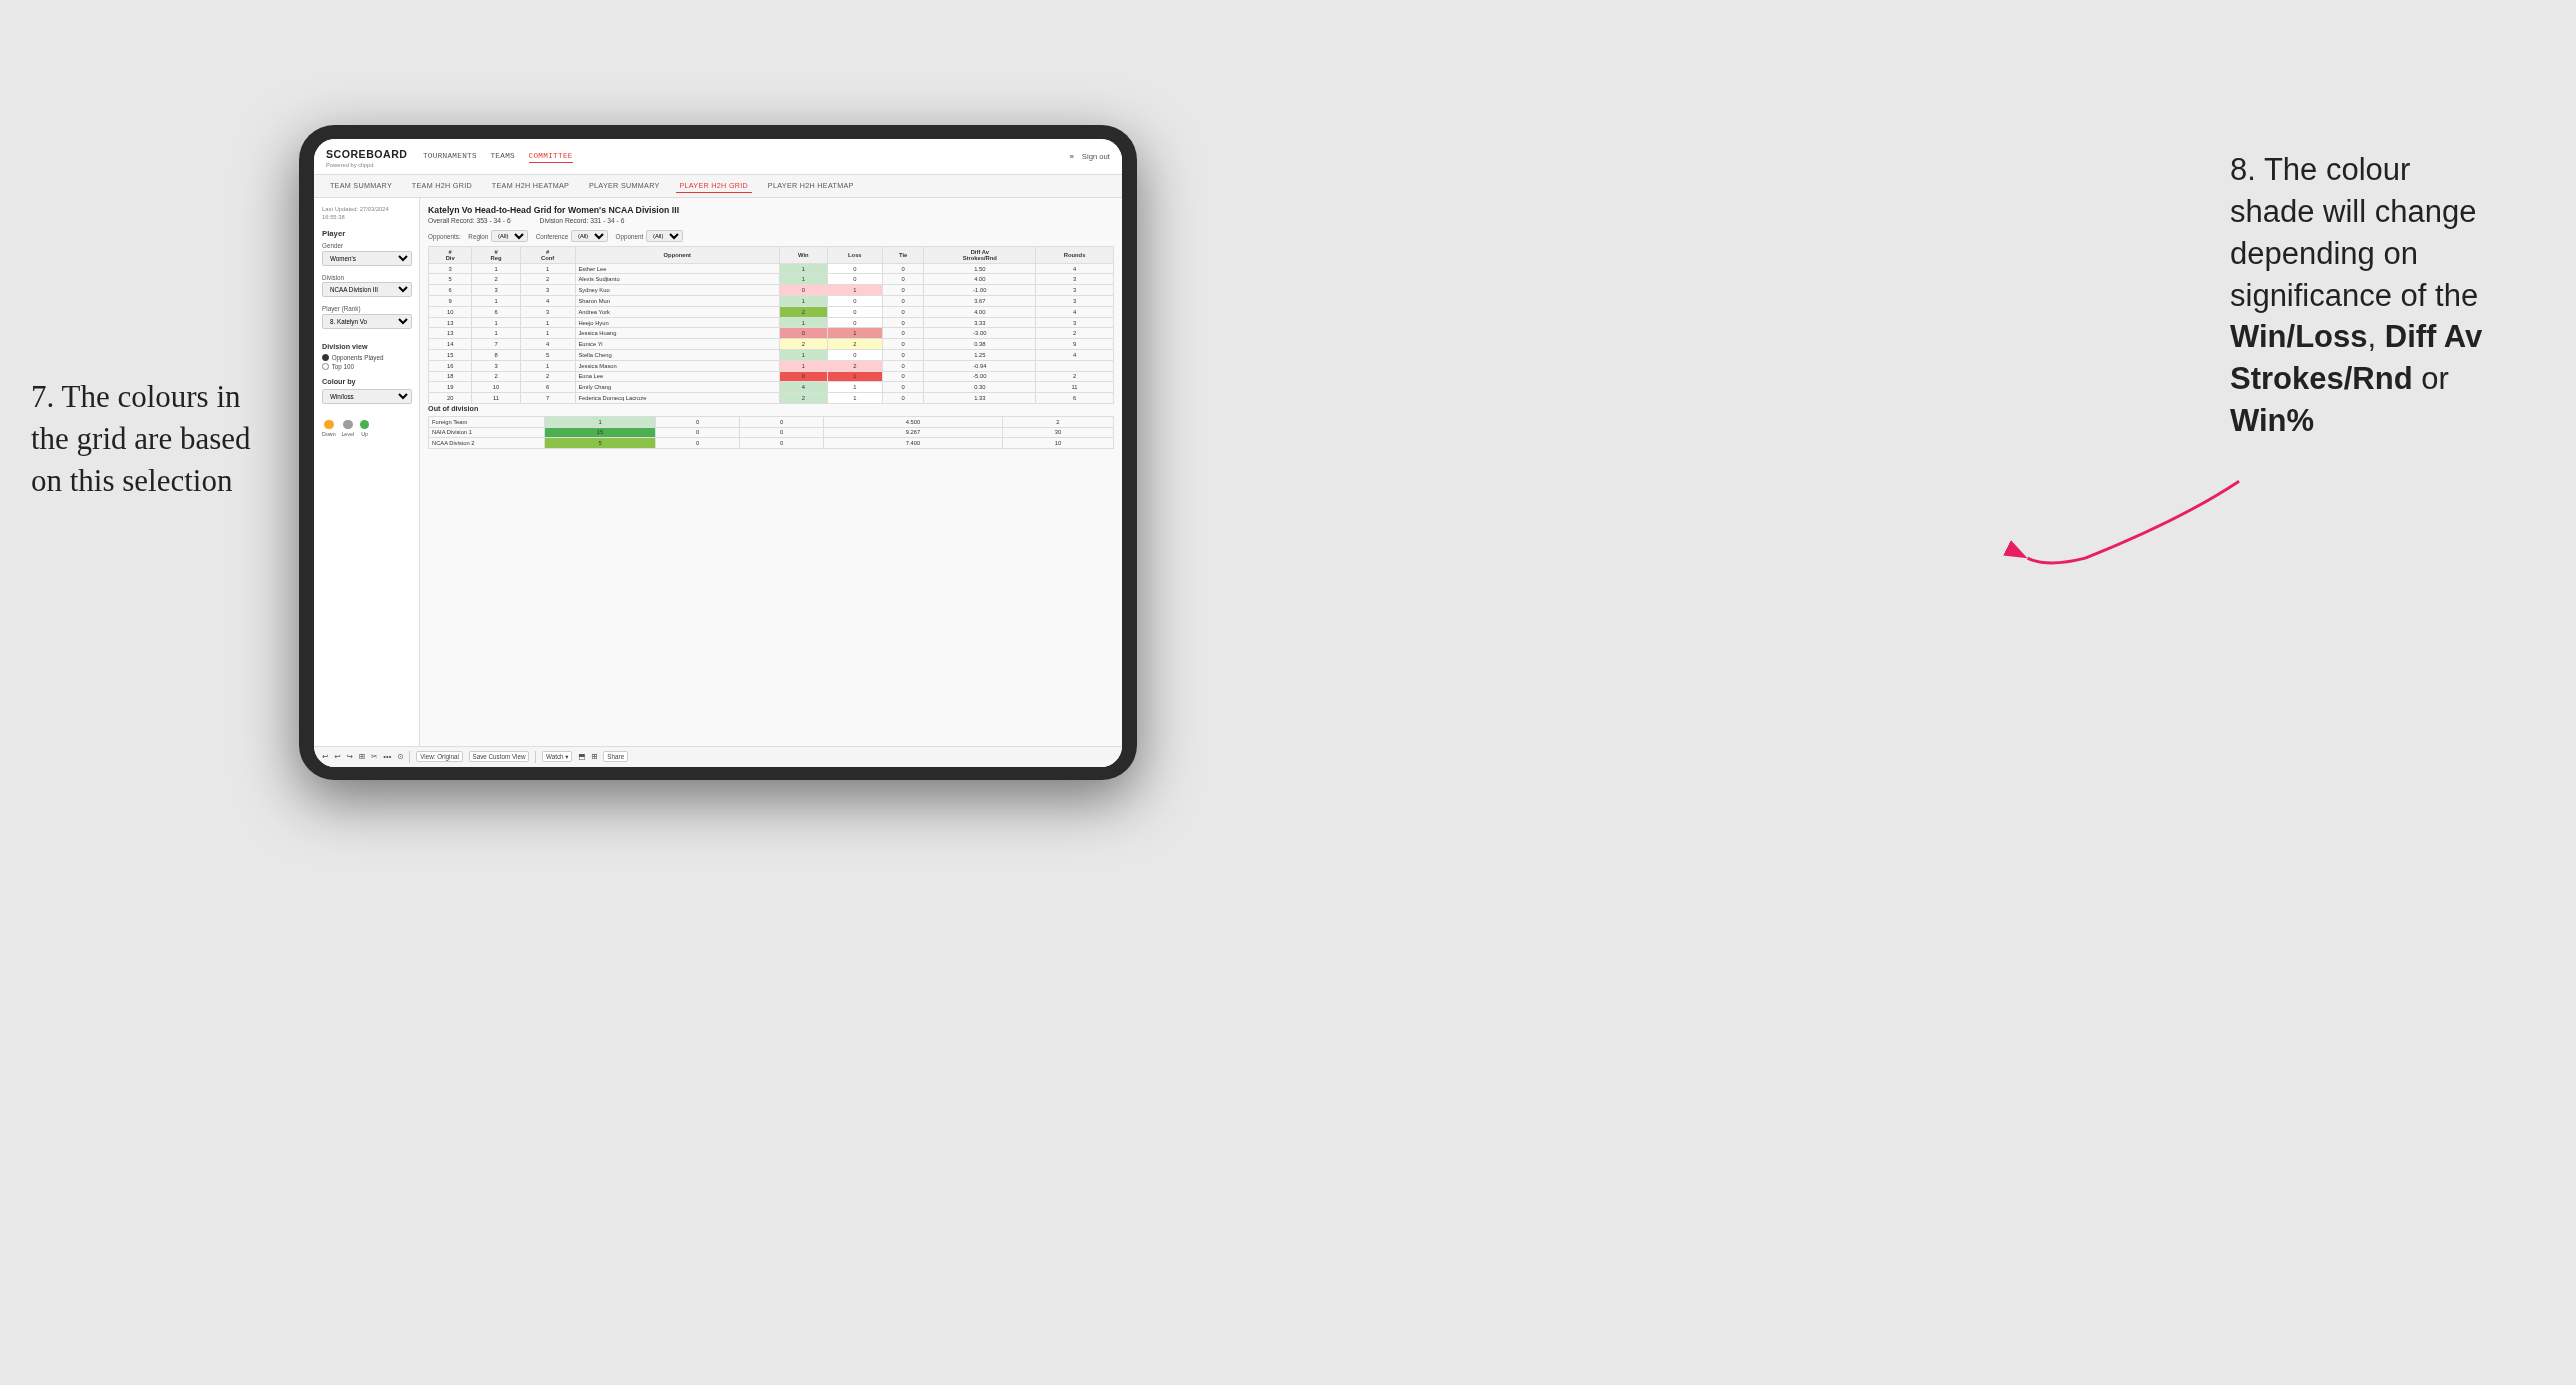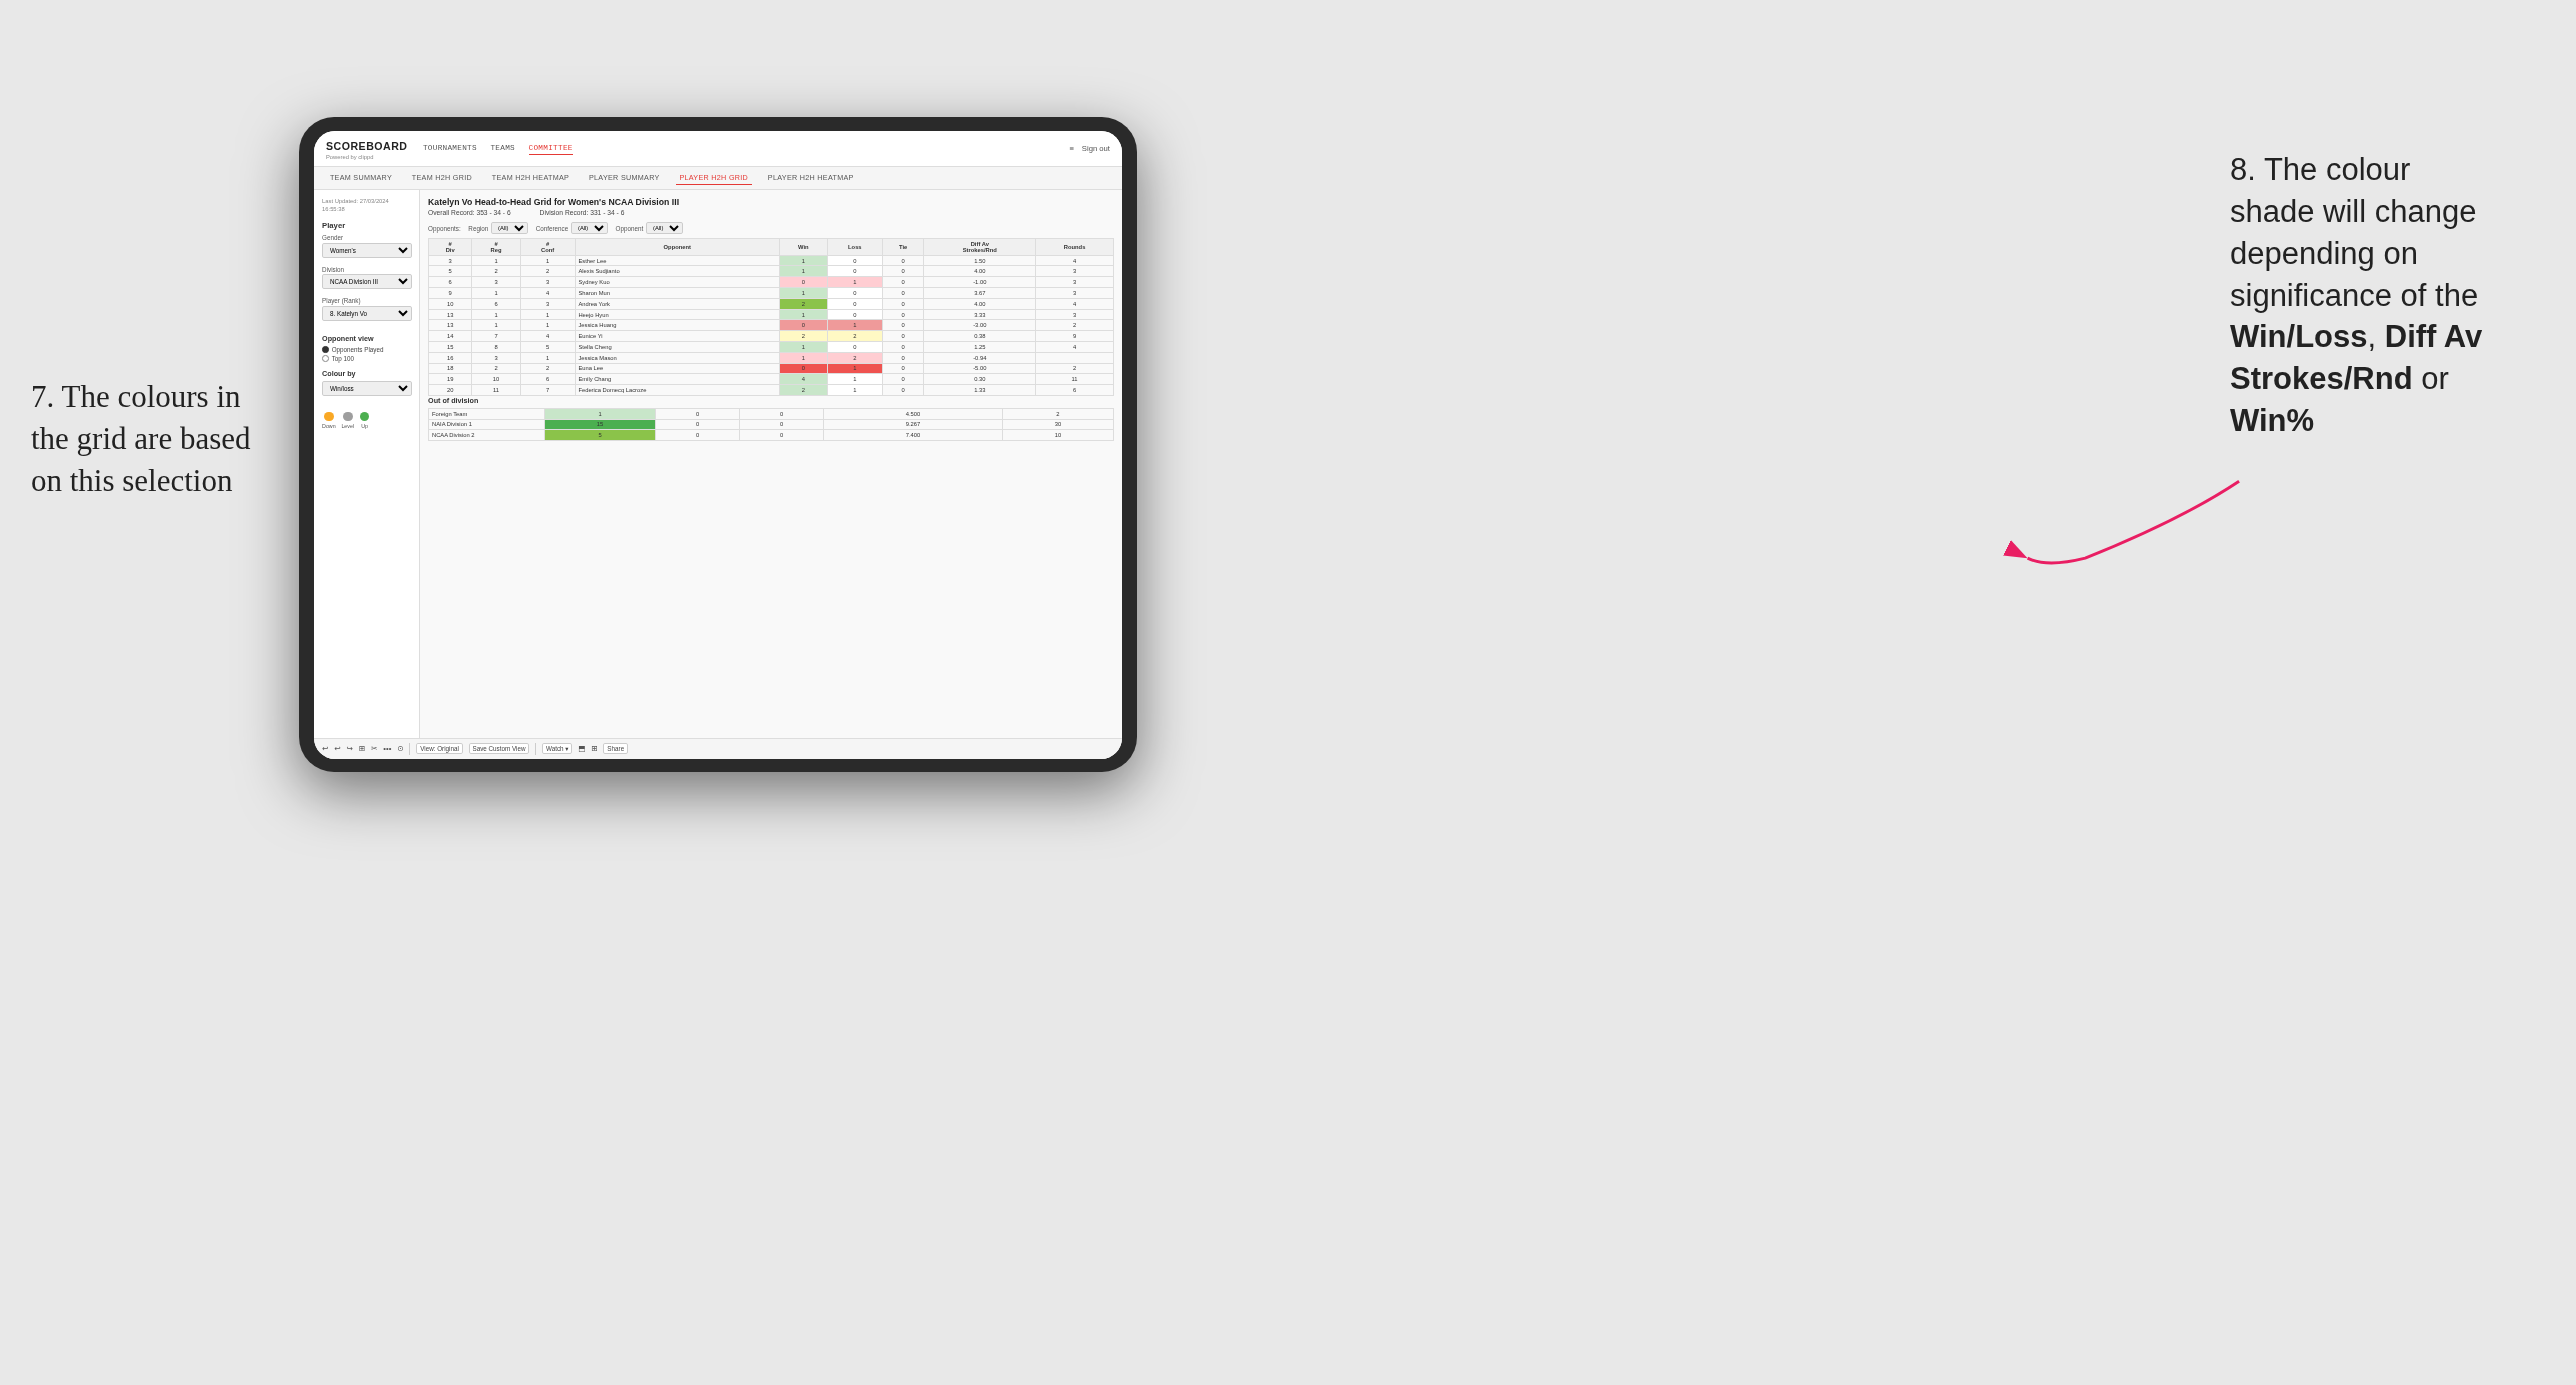--- a/index.html
+++ b/index.html
@@ -9,21 +9,21 @@
       width: 2576px;
       height: 1386px;
       position: relative;
       overflow: hidden;
     }
 
     
     .tablet-frame {
       position: absolute;
       left: 299px;
-      top: 117px;
+      top: 125px;
       width: 838px;
       height: 655px;
       background: #2a2a2a;
       border-radius: 35px;
       box-shadow: 0 19px 58px rgba(0,0,0,0.5);
     }
 
     .tablet-screen {
       position: absolute;
       left: 15.4px;
@@ -463,21 +463,21 @@
         <select class="sidebar-select">
           <option>NCAA Division III</option>
         </select>
 
         <div class="sidebar-label">Player (Rank)</div>
         <select class="sidebar-select">
           <option>8. Katelyn Vo</option>
         </select>
 
         <div class="opponent-view">
-          <div class="opponent-view-title">Opponent view</div>
+          <div class="opponent-view-title">Division view</div>
           <div class="radio-row">
             <div class="radio-dot selected"></div>
             <span class="radio-label">Opponents Played</span>
           </div>
           <div class="radio-row">
             <div class="radio-dot"></div>
             <span class="radio-label">Top 100</span>
           </div>
         </div>
 

